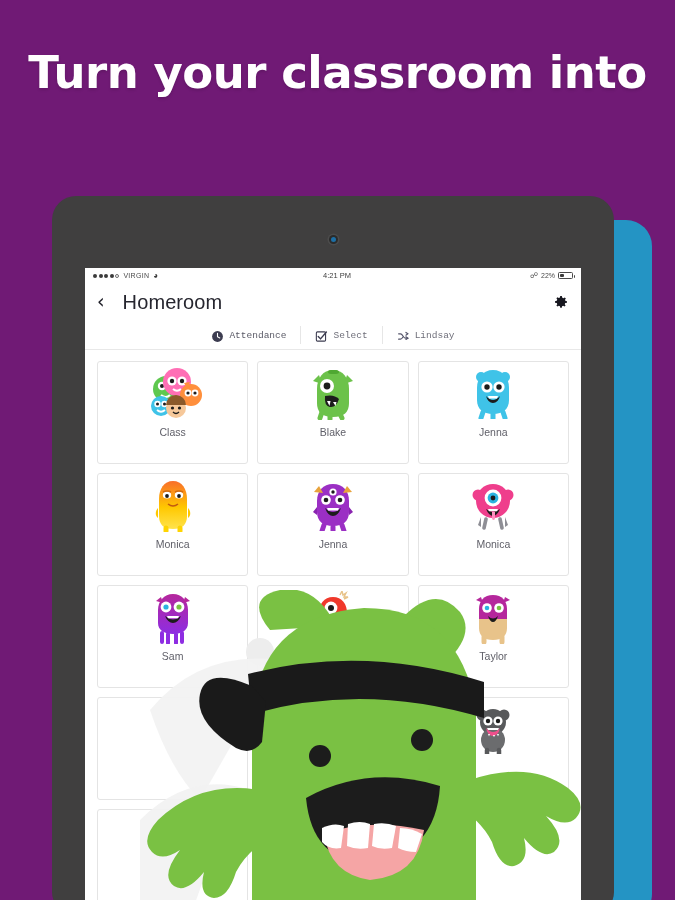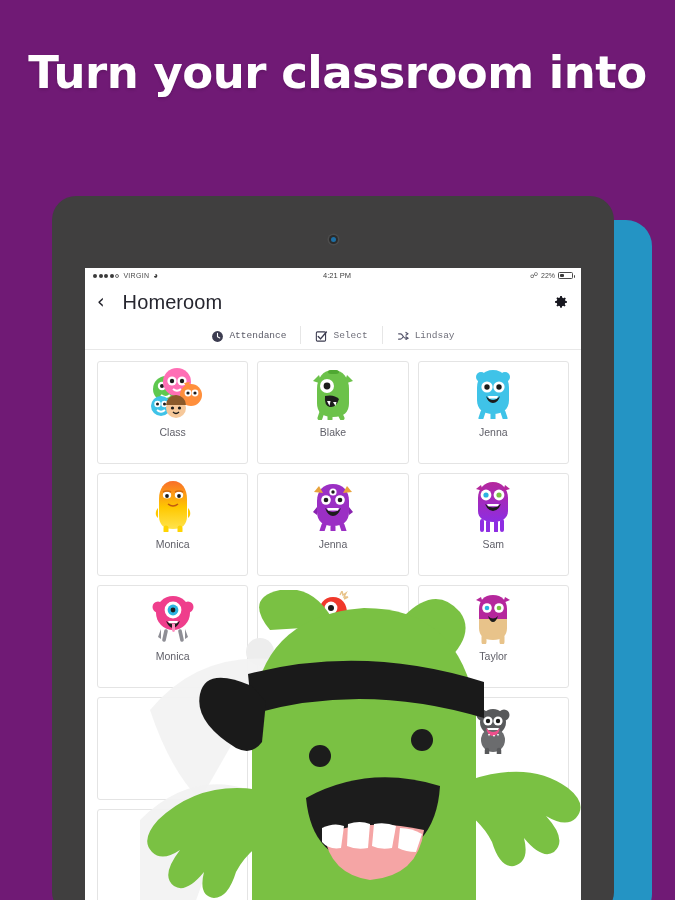--- a/index.html
+++ b/index.html
@@ -476,20 +476,39 @@
               <path d="M17 29h12l-1 2.4H18z" fill="#fff"></path>
               <path d="M7 28l-4 5 4 3zM39 28l4 5-4 3z" fill="#8a24b0"></path>
               <path d="M14 46l-2 6M23 48v4M32 46l2 6" stroke="#9b2fc4" stroke-width="5" stroke-linecap="round"></path>
             </svg>
           </span>
           <span class="card-name">Jenna</span>
         </div>
 
         <div class="card">
           <span class="avatar-wrap">
+            <svg width="46" height="52" viewBox="0 0 46 52">
+              <circle cx="23" cy="22" r="17" fill="#ef3e8c"></circle>
+              <circle cx="8" cy="16" r="5.5" fill="#ef3e8c"></circle>
+              <circle cx="38" cy="16" r="5.5" fill="#ef3e8c"></circle>
+              <circle cx="23" cy="19" r="8.4" fill="#fff"></circle>
+              <circle cx="23" cy="19" r="5.4" fill="#2bb3e0"></circle>
+              <circle cx="23" cy="19" r="2.4" fill="#1c1c1c"></circle>
+              <path d="M16 30q7 6 14 0 -3 7 -7 7t-7-7z" fill="#1c1c1c"></path>
+              <path d="M18 30h10l-1 2.2h-8z" fill="#fff"></path>
+              <path d="M22 33h3v6q0 2-1.5 2T22 39z" fill="#ff8fc0"></path>
+              <path d="M11 38l-3 8 3 2zM35 38l3 8-3 2z" fill="#8e8e95"></path>
+              <path d="M16 40l-2 9M30 40l2 9" stroke="#8e8e95" stroke-width="3.6" stroke-linecap="round"></path>
+            </svg>
+          </span>
+          <span class="card-name">Monica</span>
+        </div>
+
+        <div class="card">
+          <span class="avatar-wrap">
             <svg width="44" height="54" viewBox="0 0 44 54">
               <defs>
                 <linearGradient id="lg2" x1="0" y1="0" x2="0" y2="1">
                   <stop offset="0" stop-color="#b5279c"></stop>
                   <stop offset="1" stop-color="#8e2de2"></stop>
                 </linearGradient>
               </defs>
               <path d="M22 4c9 0 15 7 15 16v13c0 7-6 11-15 11S7 40 7 33V20C7 11 13 4 22 4z" fill="url(#lg2)"></path>
               <path d="M10 7l2 6-7-2z" fill="#b5279c"></path>
               <path d="M34 7l-2 6 7-2z" fill="#b5279c"></path>
@@ -500,39 +519,20 @@
               <path d="M14 26q8 7 16 0 -3 7 -8 7t-8-7z" fill="#1c1c1c"></path>
               <path d="M16 26h12l-1 2.2H17z" fill="#fff"></path>
               <path d="M11 43v9M17 44v9M25 44v9M31 43v9" stroke="#8e2de2" stroke-width="4" stroke-linecap="round"></path>
             </svg>
           </span>
           <span class="card-name">Sam</span>
         </div>
 
         <div class="card">
           <span class="avatar-wrap">
-            <svg width="46" height="52" viewBox="0 0 46 52">
-              <circle cx="23" cy="22" r="17" fill="#ef3e8c"></circle>
-              <circle cx="8" cy="16" r="5.5" fill="#ef3e8c"></circle>
-              <circle cx="38" cy="16" r="5.5" fill="#ef3e8c"></circle>
-              <circle cx="23" cy="19" r="8.4" fill="#fff"></circle>
-              <circle cx="23" cy="19" r="5.4" fill="#2bb3e0"></circle>
-              <circle cx="23" cy="19" r="2.4" fill="#1c1c1c"></circle>
-              <path d="M16 30q7 6 14 0 -3 7 -7 7t-7-7z" fill="#1c1c1c"></path>
-              <path d="M18 30h10l-1 2.2h-8z" fill="#fff"></path>
-              <path d="M22 33h3v6q0 2-1.5 2T22 39z" fill="#ff8fc0"></path>
-              <path d="M11 38l-3 8 3 2zM35 38l3 8-3 2z" fill="#8e8e95"></path>
-              <path d="M16 40l-2 9M30 40l2 9" stroke="#8e8e95" stroke-width="3.6" stroke-linecap="round"></path>
-            </svg>
-          </span>
-          <span class="card-name">Monica</span>
-        </div>
-
-        <div class="card">
-          <span class="avatar-wrap">
             <svg width="44" height="52" viewBox="0 0 44 52">
               <path d="M22 6c9 0 14 7 14 16v11c0 8-5 12-14 12S8 41 8 33V22C8 13 13 6 22 6z" fill="#f0382b"></path>
               <path d="M29 4l2-4 1 4 3-2-2 4 4 0-4 2" stroke="#e8c38a" stroke-width="1.4" fill="none"></path>
               <circle cx="20" cy="17" r="6.4" fill="#fff"></circle>
                 <circle cx="20" cy="17" r="3" fill="#1c1c1c"></circle>
               <path d="M15 26q8 6 15 0 -3 7 -7.5 7T15 26z" fill="#1c1c1c"></path>
               <path d="M17 26h11l-1 2.2h-9z" fill="#fff"></path>
               <path d="M8 28l-4 6 4 3zM36 28l4 6-4 3z" fill="#2f6fe0"></path>
               <path d="M15 44v7M29 44v7" stroke="#f0382b" stroke-width="5" stroke-linecap="round"></path>
             </svg>

